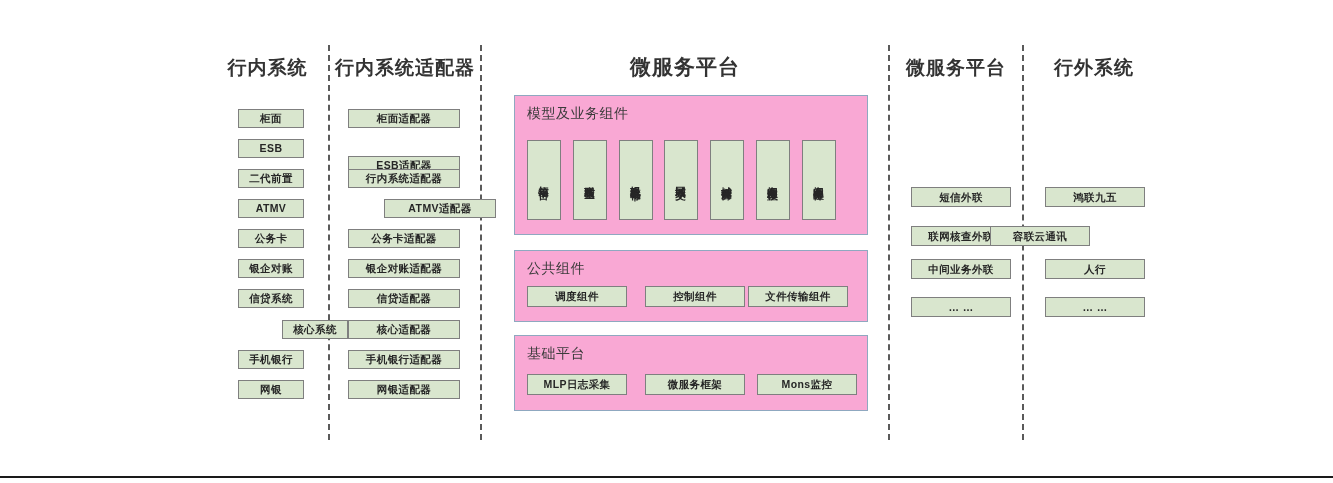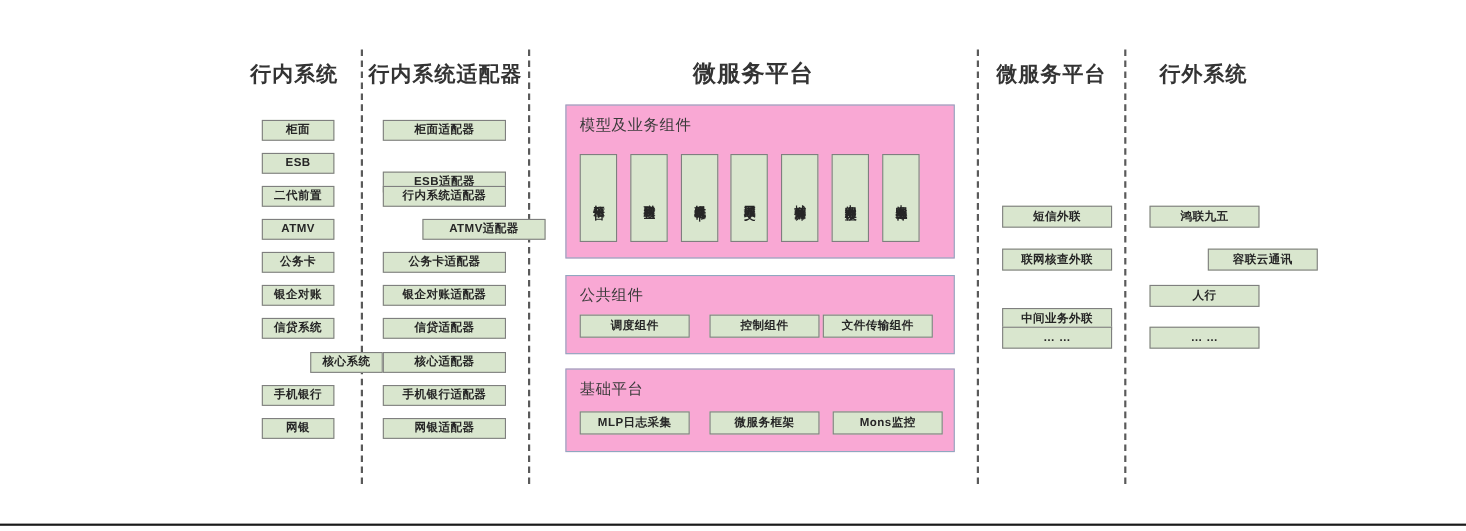--- a/index.html
+++ b/index.html
@@ -155,25 +155,25 @@
       <div class="panel-label">基础平台</div>
     </div>
     <div class="node" style="left:527px; top:374px; width:100px; height:21px;">MLP日志采集</div>
     <div class="node" style="left:645px; top:374px; width:100px; height:21px;">微服务框架</div>
     <div class="node" style="left:757px; top:374px; width:100px; height:21px;">Mons监控</div>
   </div>
 
   <div>
     <div class="node" style="left:911px; top:187px; width:100px; height:20px;">短信外联</div>
     <div class="node" style="left:911px; top:226px; width:100px; height:20px;">联网核查外联</div>
-    <div class="node" style="left:911px; top:259px; width:100px; height:20px;margin-top:21px;">中间业务外联</div>
+    <div class="node" style="left:911px; top:259px; width:100px; height:20px;">中间业务外联</div>
     <div class="node" style="left:911px; top:297px; width:100px; height:20px;">… …</div>
   </div>
 
   <div>
     <div class="node" style="left:1045px; top:187px; width:100px; height:20px;">鸿联九五</div>
-    <div class="node" style="left:1098px; top:226px; width:100px; height:20px;">容联云通讯</div>
+    <div class="node" style="left:990px; top:226px; width:100px; height:20px;">容联云通讯</div>
     <div class="node" style="left:1045px; top:259px; width:100px; height:20px;">人行</div>
     <div class="node" style="left:1045px; top:297px; width:100px; height:20px;">… …</div>
   </div>
 
   <div class="bottom-rule"></div>
 </div>
 
 </body></html>

